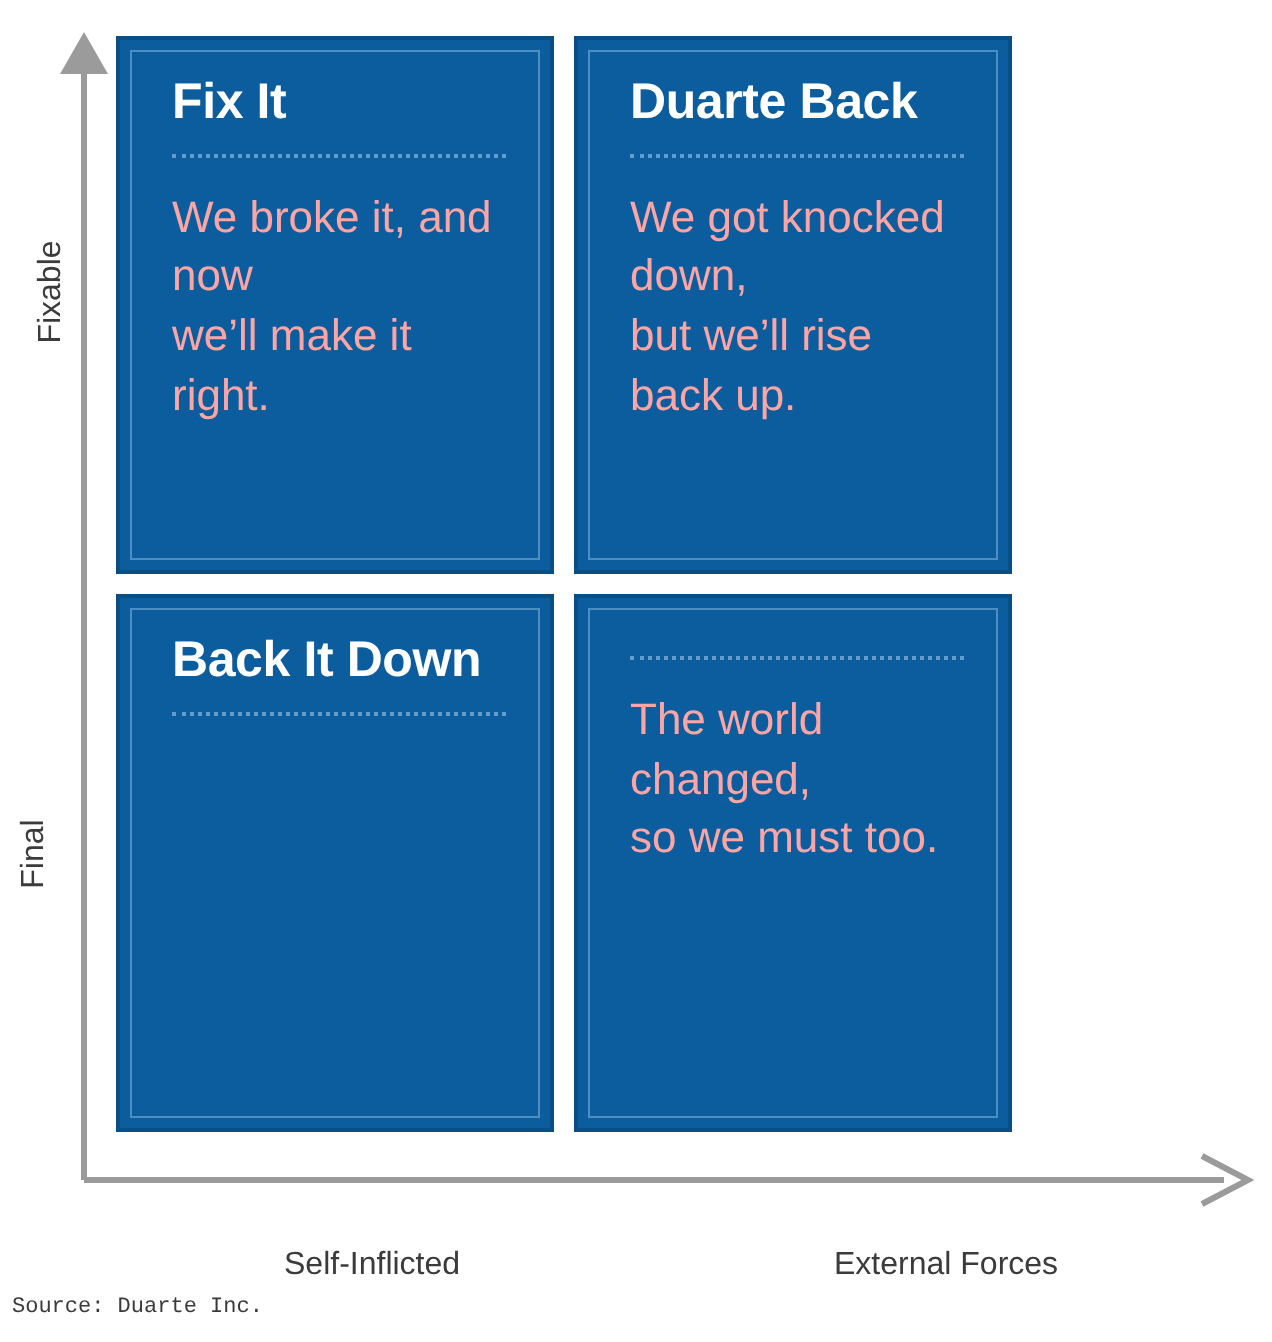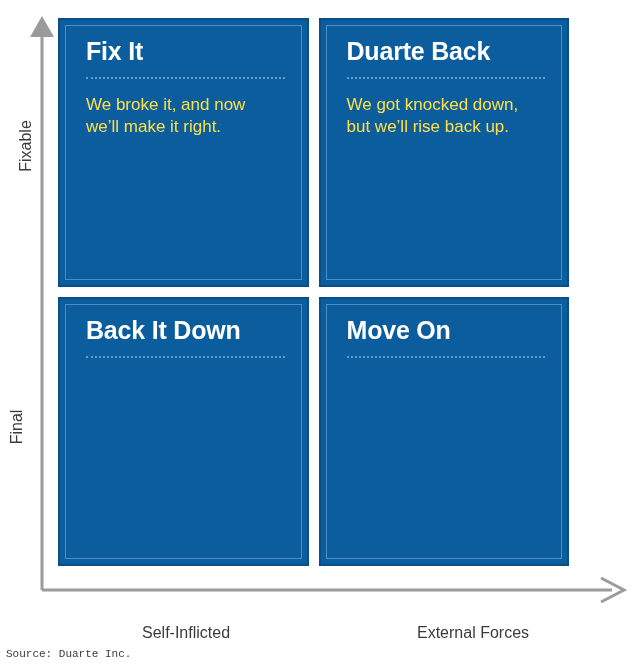--- a/index.html
+++ b/index.html
@@ -59,21 +59,21 @@
     white-space: nowrap;
   }
   .x-label-self     { left: 142px; }
   .x-label-external { left: 417px; }
 
   
   .matrix {
     position: absolute;
     left: 58px;
     top: 18px;
-    width: 511px;
+    width: 448px;
     height: 548px;
     display: grid;
     grid-template-columns: 1fr 1fr;
     grid-template-rows: 1fr 1fr;
     column-gap: 10px;
     row-gap: 10px;
   }
 
   .quadrant {
     position: relative;
@@ -112,23 +112,23 @@
   .q-divider {
     margin: 11px 0 0 0;
     height: 1px;
     border: 0;
     border-top: 2px dotted #74A9D2;
     opacity: 0.85;
   }
 
   .q-body {
     margin: 14px 0 0 0;
-    font-size: 17px;
+    font-size: 22px;
     line-height: 1.35;
-    color: #fde047;
+    color: #fca5a5;
     font-weight: normal;
     white-space: pre-line;
   }
 
   
   .source-note {
     position: absolute;
     left: 6px;
     top: 648px;
     font-size: 11px;
@@ -184,22 +184,23 @@
 
     <div class="quadrant">
       <div class="q-inner">
         <div class="q-title">Back It Down</div>
         <hr class="q-divider">
       </div>
     </div>
 
     <div class="quadrant">
       <div class="q-inner">
-        <div class="q-title">Move On</div>
-        <hr class="q-divider">
+        <hr class="q-divider">
+        <div class="q-body">The world changed,
+so we must too.</div>
       </div>
     </div>
 
   </div>
 
   <div class="source-note">Source: Duarte Inc.</div>
 
 </div>
 
 </body></html>

